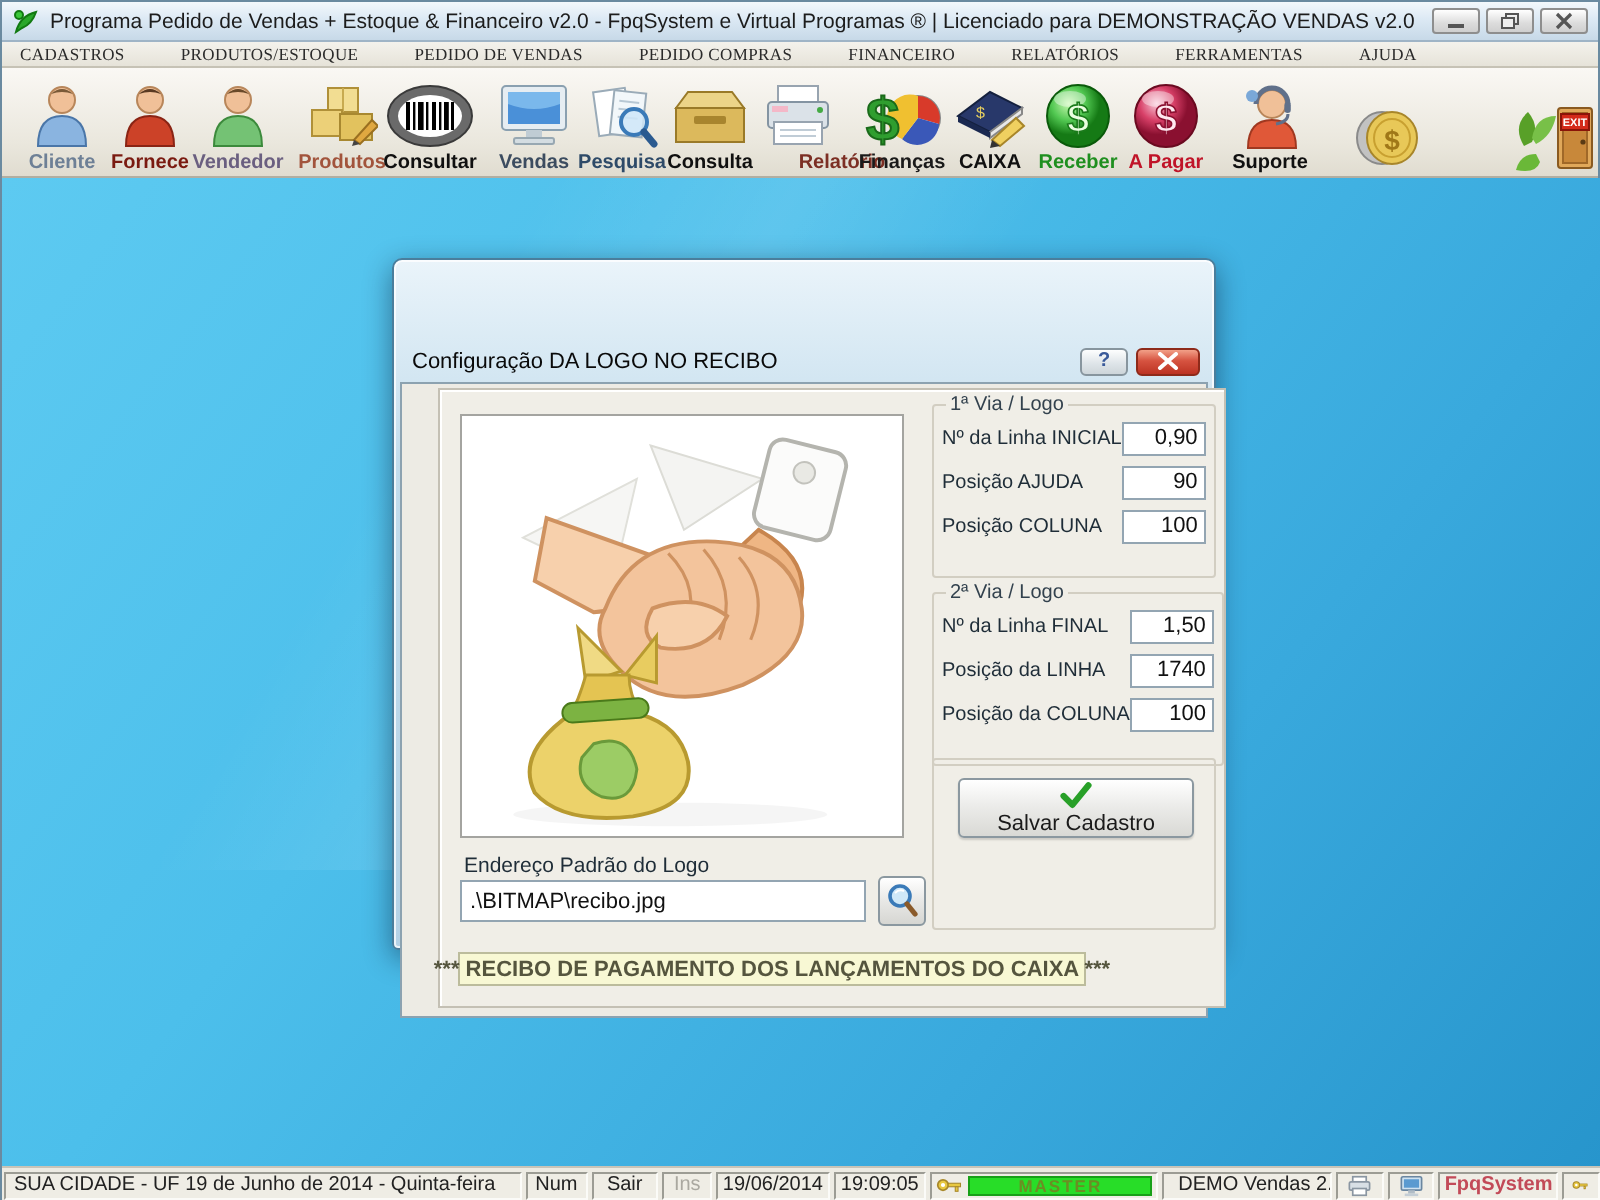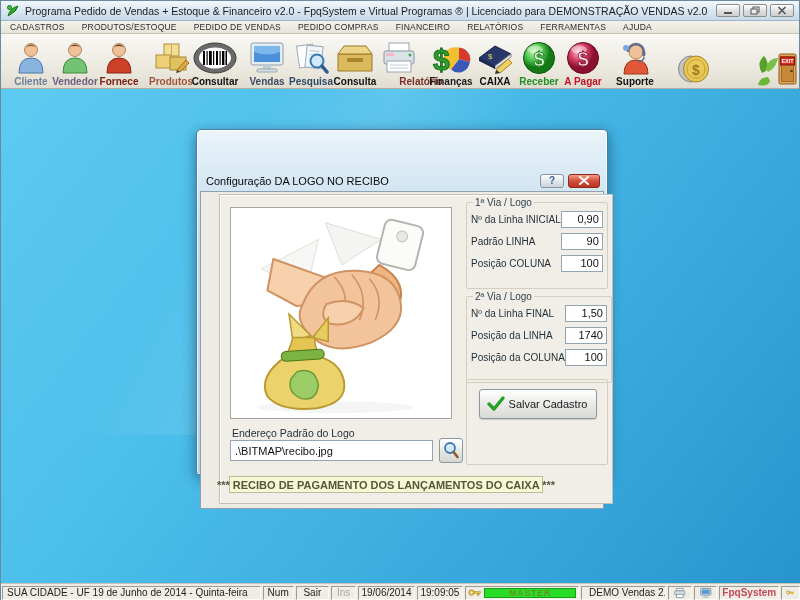--- a/index.html
+++ b/index.html
@@ -7,21 +7,21 @@
   body { font-family:"Liberation Sans", sans-serif; }
   .app { position:relative; width:800px; height:600px; background:#e8e6de; border:1px solid #6a8aa0; }
 
   
   .titlebar { height:20px; background:linear-gradient(#f3f8fc,#dce9f4 45%,#c7d9e8); border-bottom:1px solid #9fb4c6; display:flex; align-items:center; padding:0 5px; }
   .title-text { font-size:10.5px; color:#1c1c1c; margin-left:5px; white-space:nowrap; overflow:hidden; flex:1; }
   .winbtns { display:flex; gap:3px; margin-left:6px; }
   .winbtn { width:24px; height:13px; border:1px solid #8e8e8e; border-radius:2px; background:linear-gradient(#fff,#dcdcdc 60%,#cfcfcf); display:flex; align-items:center; justify-content:center; }
 
   
-  .menubar { height:13px; background:linear-gradient(#f4f2ec,#e6e3d9); border-bottom:1px solid #c6c2b5; display:flex; align-items:center; gap:17px; padding:0 9px; }
+  .menubar { height:13px; background:linear-gradient(#f4f2ec,#e6e3d9); border-bottom:1px solid #c6c2b5; display:flex; align-items:center; gap:28px; padding:0 9px;font-family:Liberation Serif, serif; }
   .menu-item { font-size:8.5px; color:#2a2a2a; letter-spacing:.2px; cursor:default; }
 
   
   .toolbar { height:55px; background:linear-gradient(#faf8f4,#eae7dd 70%,#e0dcd0); border-bottom:1px solid #b2aea1; display:flex; align-items:stretch; padding-left:4px; }
   .grip { width:9px; margin:3px 2px; background-image:radial-gradient(circle at 2px 2px, #b8b4a6 1px, transparent 1.2px); background-size:4px 4px; }
   .tbtn { min-width:44px; padding:2px 3px 1px 3px; display:flex; flex-direction:column; align-items:center; justify-content:flex-end; border-radius:3px; }
   .ticon { height:37px; display:flex; align-items:center; justify-content:center; }
   .tlabel { font-size:10px; font-weight:bold; line-height:11px; white-space:nowrap; }
   .tsep { width:1px; background:#b0ac9e; box-shadow:1px 0 0 #ffffff; margin:3px 4px; }
 
@@ -50,21 +50,21 @@
   fieldset.group { position:absolute; border:1px solid #d2cec2; border-radius:2px; padding:0 4px; }
   fieldset.group legend { font-size:10px; color:#33424e; padding:0 2px; margin-left:2px; }
   .g1 { left:246px; top:2px; width:140px; height:92px; }
   .g2 { left:246px; top:96px; width:140px; height:92px; }
   .frow { display:flex; align-items:center; justify-content:space-between; height:22px; }
   .frow label { font-size:10px; color:#1f2d38; white-space:nowrap; }
   .frow input { width:42px; height:17px; border:1px solid #93a5b2; font-size:11px; text-align:right; padding-right:3px; color:#111; background:#fff; font-family:"Liberation Sans",sans-serif; }
 
   .btngroup { left:246px; top:184px; width:142px; height:86px; }
   .dlgbtn { position:absolute; left:12px; width:118px; height:30px; border:1px solid #8b98a0; border-radius:3px;
-    background:linear-gradient(#ffffff,#ececea 45%,#d9d9d5); display:flex; align-items:center; padding:0 6px; box-shadow:0 1px 1px rgba(0,0,0,.15); }
+    background:linear-gradient(#ffffff,#ececea 45%,#d9d9d5); display:flex; align-items:center; padding:0 6px; box-shadow:0 1px 1px rgba(0,0,0,.15);flex-direction:column; }
   .dlgbtn .blabel { flex:1; text-align:center; font-size:11px; color:#1a1a1a; }
   .btn-save { top:9px; } .btn-exit { top:46px; }
 
   .addr-label { position:absolute; left:12px; top:232px; font-size:10.5px; color:#1f2d38; }
   .addr-input { position:absolute; left:10px; top:245px; width:203px; height:21px; border:1px solid #93a5b2; font-size:11px; padding:0 4px; color:#111; background:#fff; font-family:"Liberation Sans",sans-serif; }
   .addr-btn { position:absolute; left:219px; top:243px; width:24px; height:25px; border:1px solid #8b98a0; border-radius:3px; background:linear-gradient(#ffffff,#e8e8e6 50%,#d6d6d2); display:flex; align-items:center; justify-content:center; }
 
   .footerbar { position:absolute; left:9px; top:281px; width:314px; height:17px; background:#f8f8d4; border:1px solid #bcbc9c;
     display:flex; align-items:center; justify-content:center; font-size:11px; font-weight:bold; color:#55553e; white-space:nowrap; }
 
@@ -135,36 +135,36 @@
             <path d="M5 32 Q5 17 17 17 Q29 17 29 32 Z" fill="#8ab4e0" stroke="#4a76a8"></path>
           </svg>
       </span>
       <span class="tlabel" style="color: rgb(110, 128, 150);">Cliente</span>
     </div>
 
     <div class="tbtn">
       <span class="ticon">
         <svg width="34" height="34" viewBox="0 0 34 34">
             <circle cx="17" cy="9" r="6.5" fill="#f0c098" stroke="#b8865a"></circle>
+            <path d="M11.5 6 Q17 1 22.5 6 Q17 4 11.5 6Z" fill="#5a3a22"></path>
+            <path d="M5 32 Q5 17 17 17 Q29 17 29 32 Z" fill="#cc4228" stroke="#8a2414"></path>
+          </svg>
+      </span>
+      <span class="tlabel" style="color: rgb(122, 26, 16);">Fornece</span>
+    </div>
+
+    <div class="tbtn">
+      <span class="ticon">
+        <svg width="34" height="34" viewBox="0 0 34 34">
+            <circle cx="17" cy="9" r="6.5" fill="#f0c098" stroke="#b8865a"></circle>
             <path d="M11.5 6 Q17 1 22.5 6 Q17 4 11.5 6Z" fill="#6a4a2a"></path>
             <path d="M5 32 Q5 17 17 17 Q29 17 29 32 Z" fill="#74c274" stroke="#3c8a3c"></path>
           </svg>
       </span>
       <span class="tlabel" style="color: rgb(106, 95, 128);">Vendedor</span>
-    </div>
-
-    <div class="tbtn">
-      <span class="ticon">
-        <svg width="34" height="34" viewBox="0 0 34 34">
-            <circle cx="17" cy="9" r="6.5" fill="#f0c098" stroke="#b8865a"></circle>
-            <path d="M11.5 6 Q17 1 22.5 6 Q17 4 11.5 6Z" fill="#5a3a22"></path>
-            <path d="M5 32 Q5 17 17 17 Q29 17 29 32 Z" fill="#cc4228" stroke="#8a2414"></path>
-          </svg>
-      </span>
-      <span class="tlabel" style="color: rgb(122, 26, 16);">Fornece</span>
     </div>
 
     <div class="tsep"></div>
 
     <div class="tbtn">
       <span class="ticon">
         <svg width="36" height="34" viewBox="0 0 36 34">
             <rect x="11" y="3" width="15" height="12" fill="#f2dd92" stroke="#b09038"></rect>
             <line x1="18.5" y1="3" x2="18.5" y2="15" stroke="#c8aa50"></line>
             <rect x="3" y="14" width="15" height="13" fill="#ecd078" stroke="#b09038"></rect>
@@ -412,21 +412,21 @@
             </svg>
           </div>
 
           <fieldset class="group g1">
             <legend>1ª Via / Logo</legend>
             <div class="frow">
               <label>Nº da Linha INICIAL</label>
               <input value="0,90" style="">
             </div>
             <div class="frow">
-              <label>Padrão LINHA</label>
+              <label>Posição AJUDA</label>
               <input value="90" style="">
             </div>
             <div class="frow">
               <label>Posição COLUNA</label>
               <input value="100" style="">
             </div>
           </fieldset>
 
           <fieldset class="group g2">
             <legend>2ª Via / Logo</legend>

